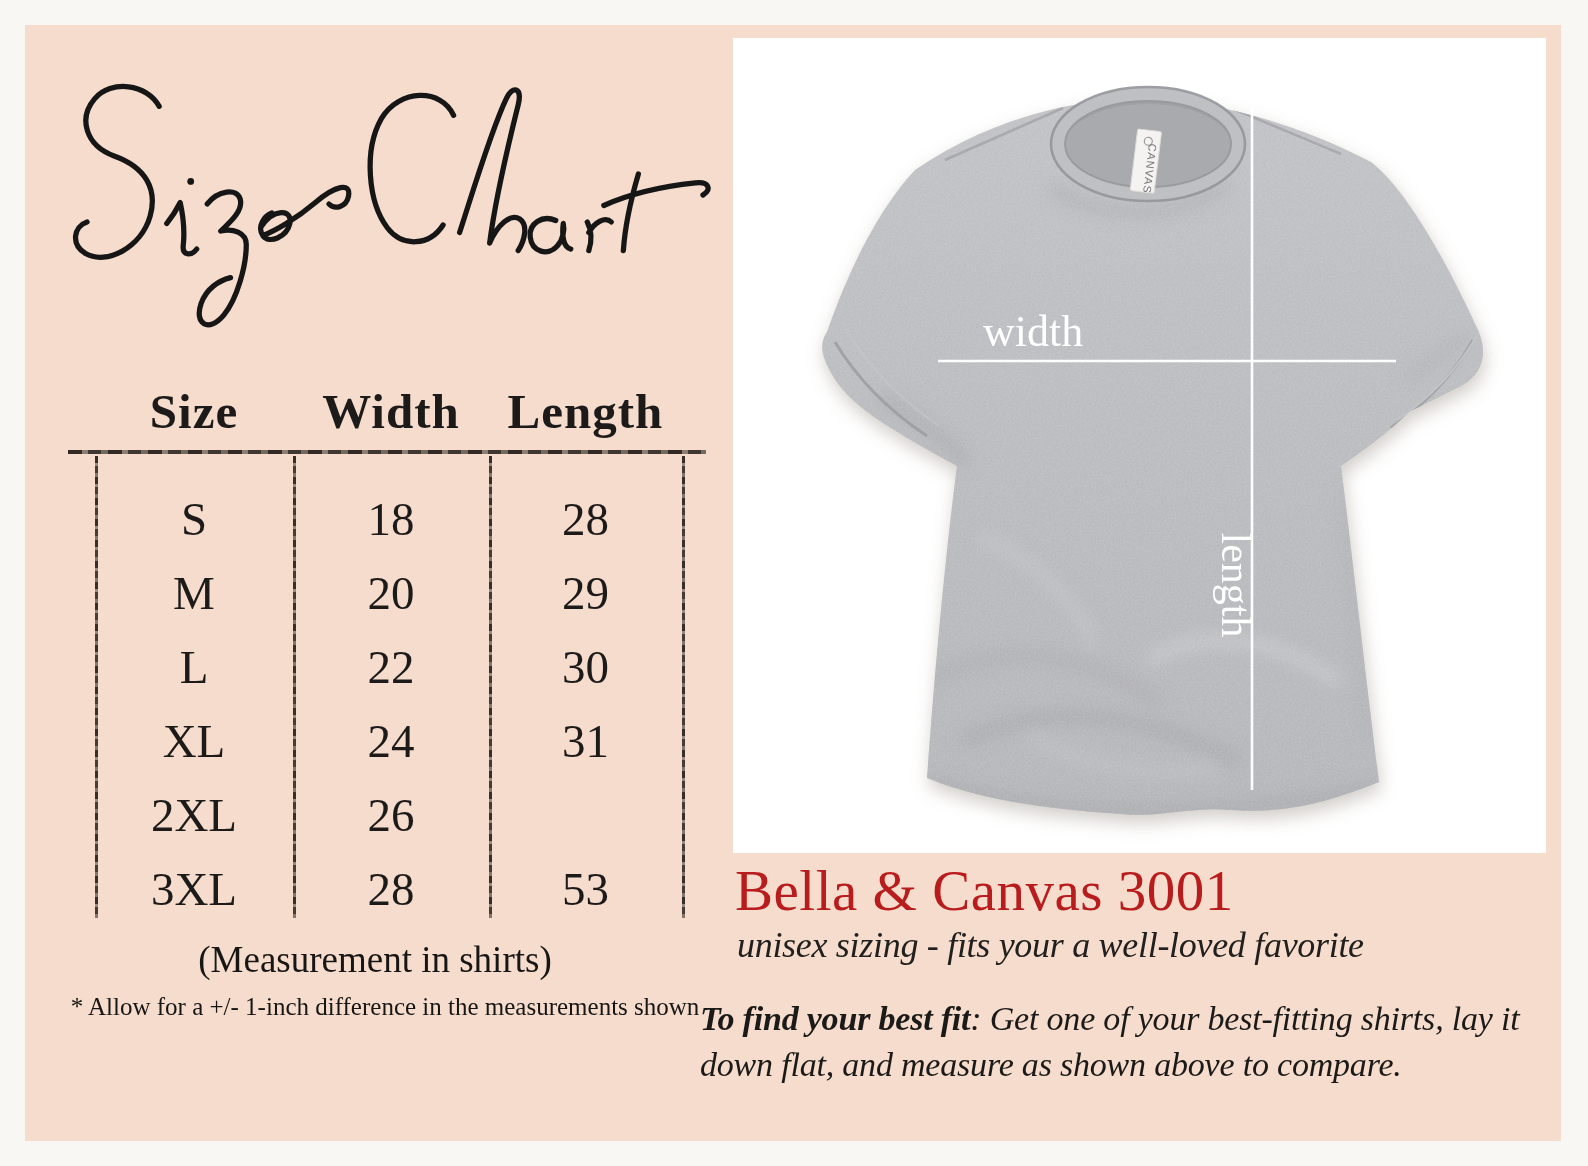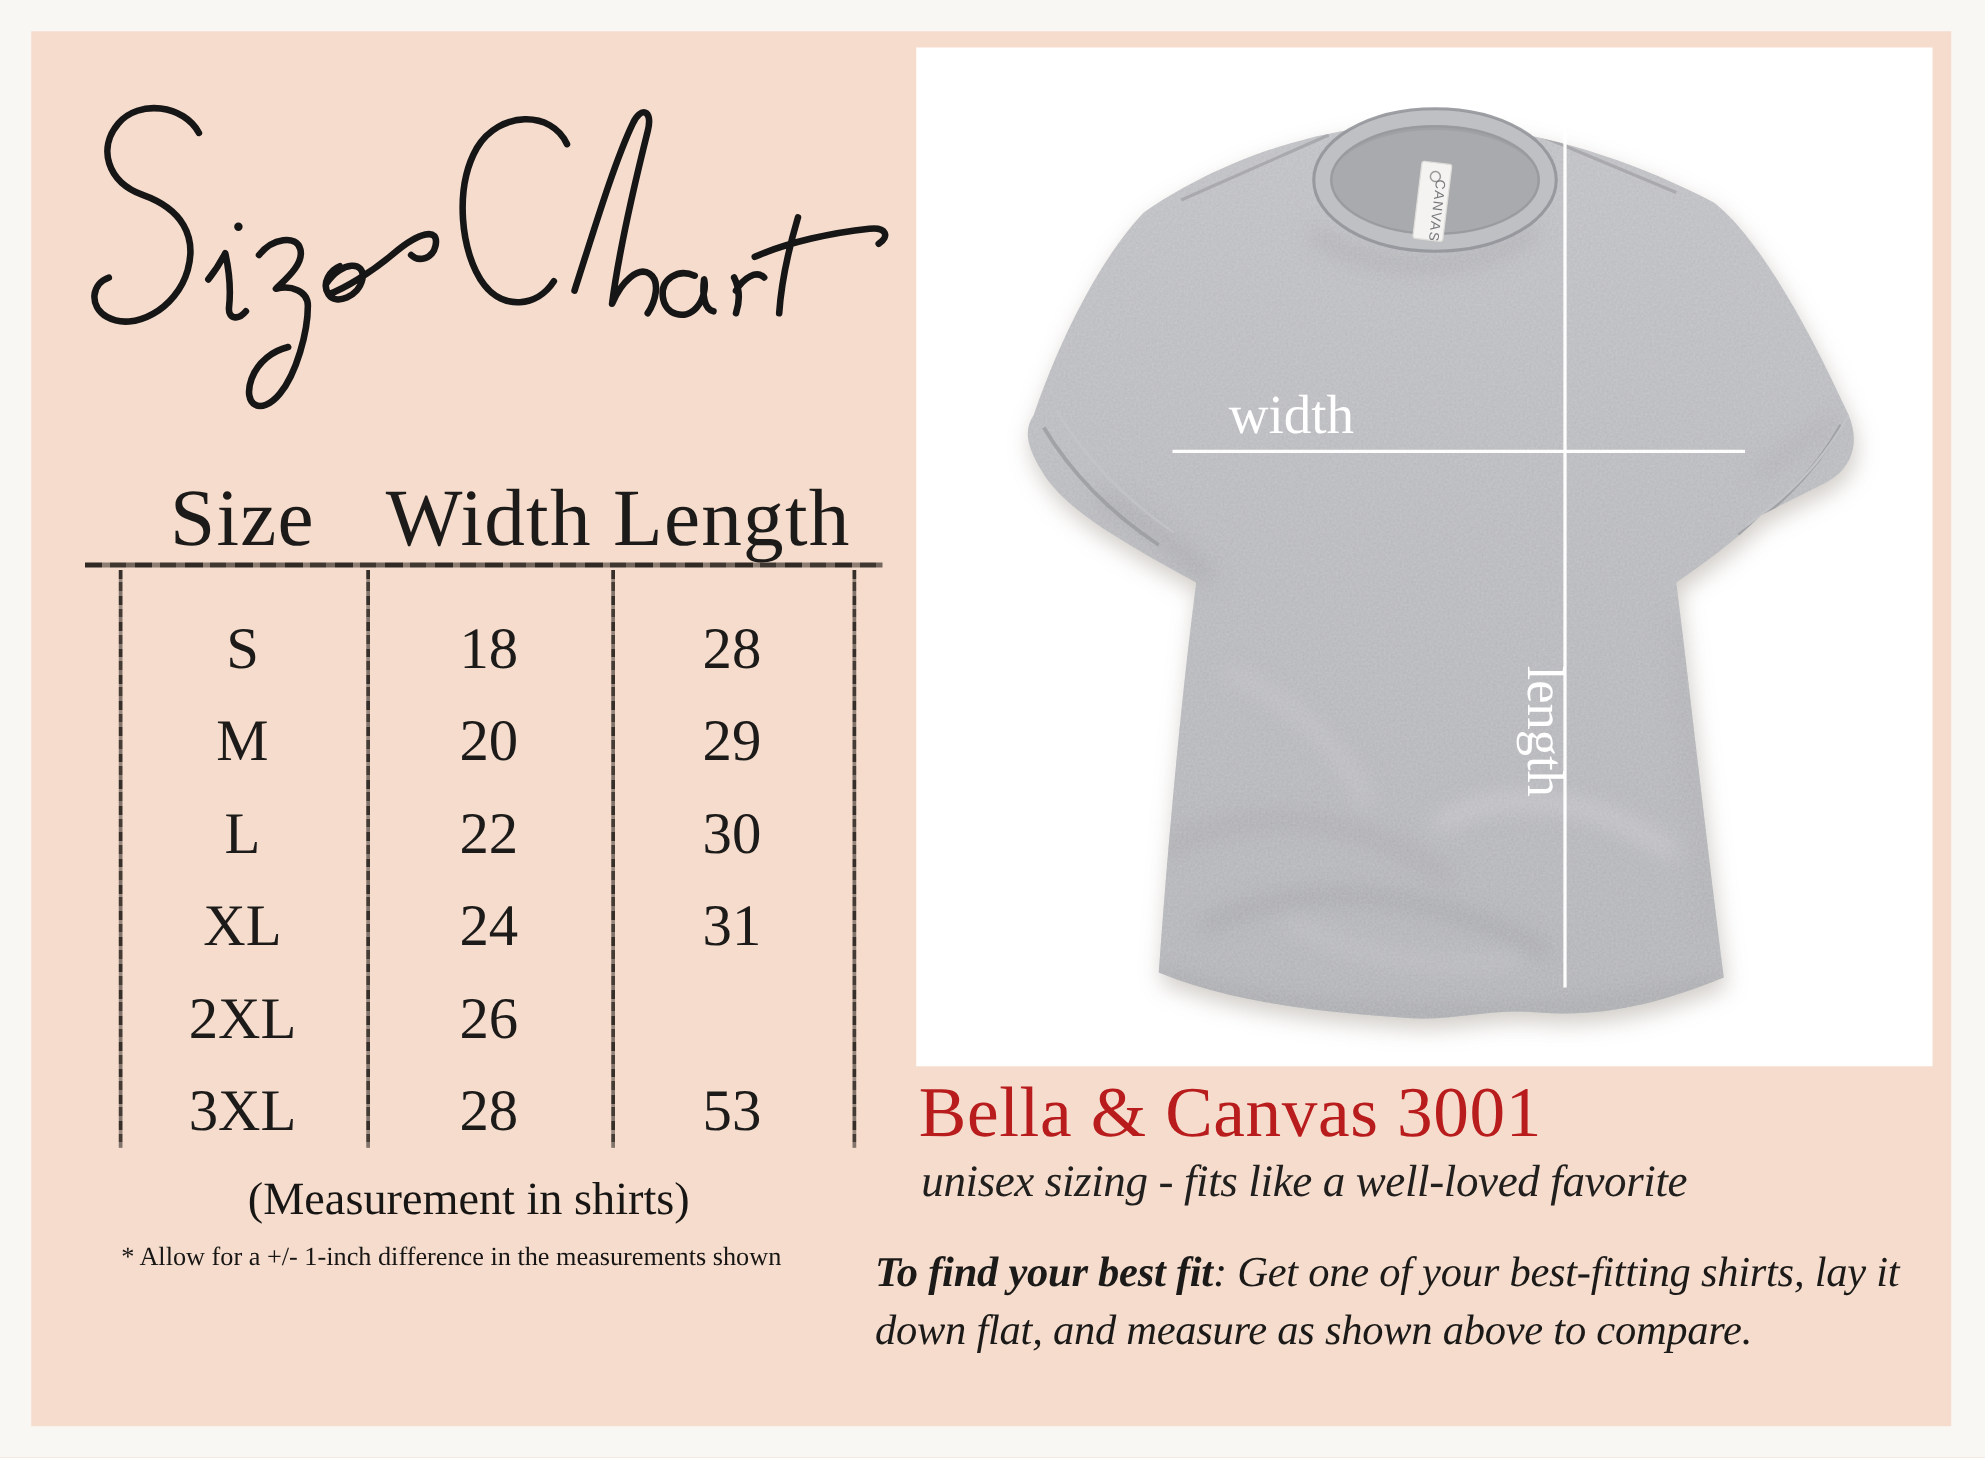--- a/index.html
+++ b/index.html
@@ -16,21 +16,21 @@
   .abs{position:absolute;}
   .sr-only{position:absolute;width:1px;height:1px;overflow:hidden;clip:rect(0 0 0 0);white-space:nowrap;}
 
   
   .table-wrap{position:absolute;left:70px;top:378px;width:632px;height:560px;}
   .thead,.trow{
     display:grid;
     grid-template-columns:25px 198px 196px 193px 20px;
     align-items:center;
   }
-  .thead{height:66px;font-size:65px;letter-spacing:1px;}
+  .thead{height:66px;font-size:49px;letter-spacing:1px;font-weight:bold;}
   .thead > div{text-align:center;}
   .hline{
     position:absolute;left:-2px;top:72px;width:638px;height:4px;
     background:repeating-linear-gradient(to right,
       rgba(38,32,27,.95) 0 14px, rgba(38,32,27,.5) 14px 20px,
       rgba(38,32,27,.88) 20px 33px, rgba(38,32,27,.62) 33px 40px);
   }
   .vline{
     position:absolute;top:78px;width:3px;height:462px;
     background:repeating-linear-gradient(to bottom,
@@ -38,22 +38,22 @@
       rgba(38,32,27,.85) 10px 17px, rgba(38,32,27,.55) 17px 21px);
   }
   .tbody{position:absolute;left:0;top:92px;width:632px;padding-top:12px;}
   .trow{height:74px;font-size:47px;}
   .trow > div{text-align:center;}
   .unit-note{
     position:absolute;left:45px;top:938px;width:660px;
     text-align:center;font-size:37px;color:#171614;
   }
   .tol-note{
-    position:absolute;left:16px;top:993px;width:690px;
-    text-align:center;font-size:21px;color:#171614;
+    position:absolute;left:40px;top:993px;width:690px;
+    text-align:center;font-size:25px;color:#171614;
   }
 
   
   .photo-box{
     position:absolute;left:733px;top:38px;width:813px;height:815px;
     background:#ffffff;
   }
   .photo-box svg{position:absolute;left:0;top:0;}
   .product-name{
     position:absolute;left:735px;top:858px;
@@ -242,14 +242,14 @@
     <g>
       <line x1="205" y1="323" x2="663" y2="323" stroke="#ffffff" stroke-width="2.6" opacity=".97"></line>
       <line x1="519" y1="52" x2="519" y2="752" stroke="#ffffff" stroke-width="2.6" opacity=".97"></line>
       <text x="250" y="308" font-size="44" fill="#ffffff" font-family="Liberation Serif, DejaVu Serif, serif">width</text>
       <text x="489" y="547" font-size="42" fill="#ffffff" text-anchor="middle" transform="rotate(90 489 547)" font-family="Liberation Serif, DejaVu Serif, serif">length</text>
     </g>
   </svg>
 </div>
 
 <div class="product-name">Bella &amp; Canvas 3001</div>
-<div class="product-tagline">unisex sizing - fits like a well-loved favorite</div>
+<div class="product-tagline">unisex sizing - fits your a well-loved favorite</div>
 <div class="fit-tip"><span class="lead">To find your best fit</span><span>: Get one of your best-fitting shirts, lay it down flat, and measure as shown above to compare.</span></div>
 
 </body></html>

